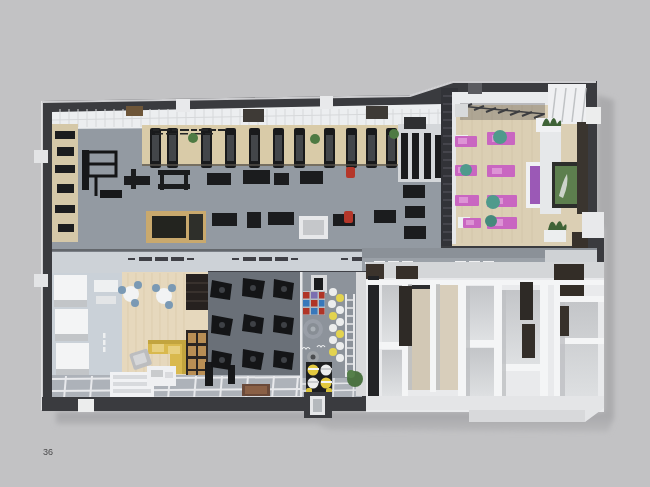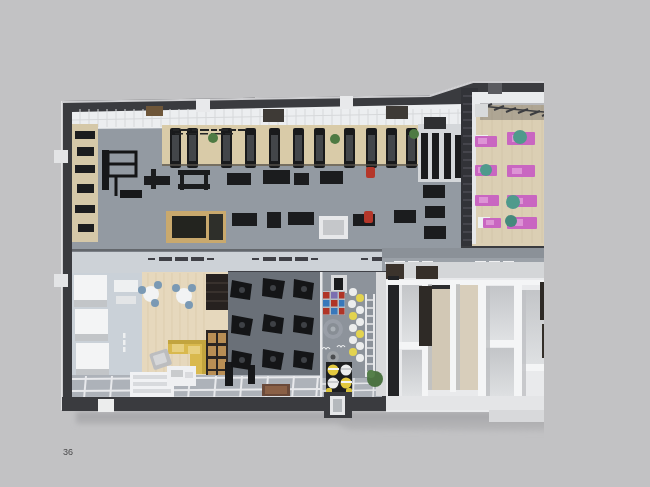--- a/index.html
+++ b/index.html
@@ -1,16 +1,16 @@
 <!DOCTYPE html>
 <html><head>
 <meta charset="utf-8">
 <style>
 html,body{margin:0;padding:0;background:#c2c2c4;font-family:"Liberation Sans",sans-serif;}
-#stage{position:relative;width:524px;height:487px;overflow:hidden;margin-left:20px;}
+#stage{position:relative;width:650px;height:487px;overflow:hidden;}
 </style>
 </head>
 <body>
 <div id="stage">
 <svg width="650" height="487" viewBox="0 0 650 487" xmlns="http://www.w3.org/2000/svg">
 <defs>
 <linearGradient id="shadfade" x1="0" y1="0" x2="0" y2="1">
 <stop offset="0" stop-color="#a6a6a9"></stop>
           <stop offset="1" stop-color="#b9b9bb"></stop>
 </linearGradient>

